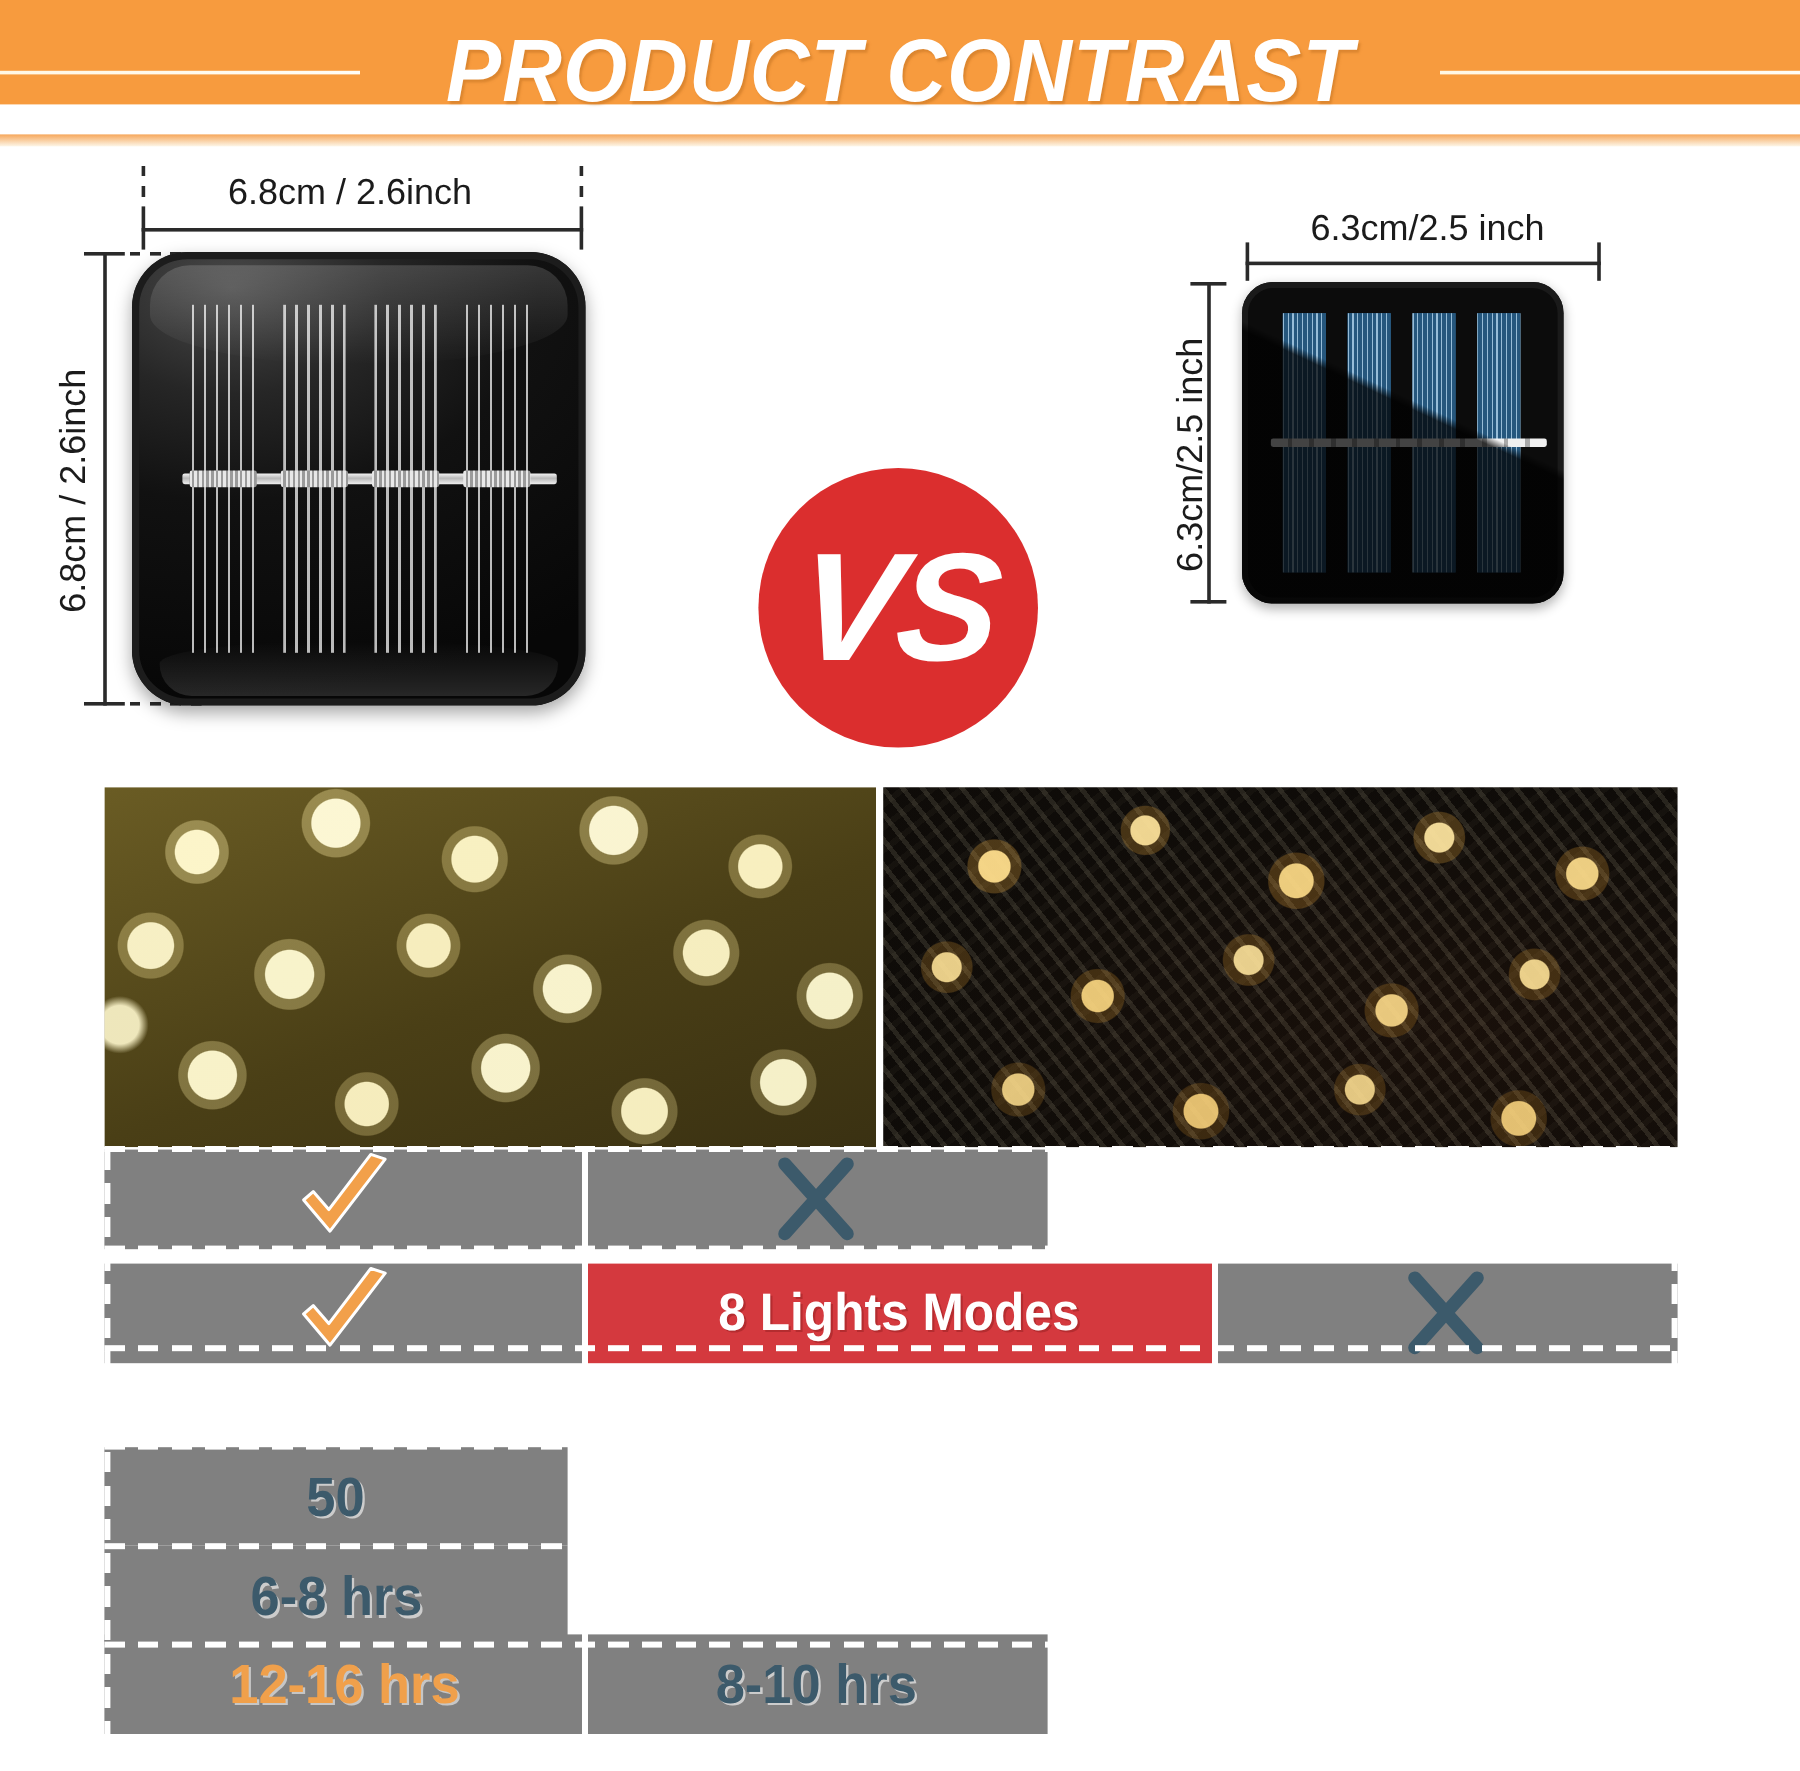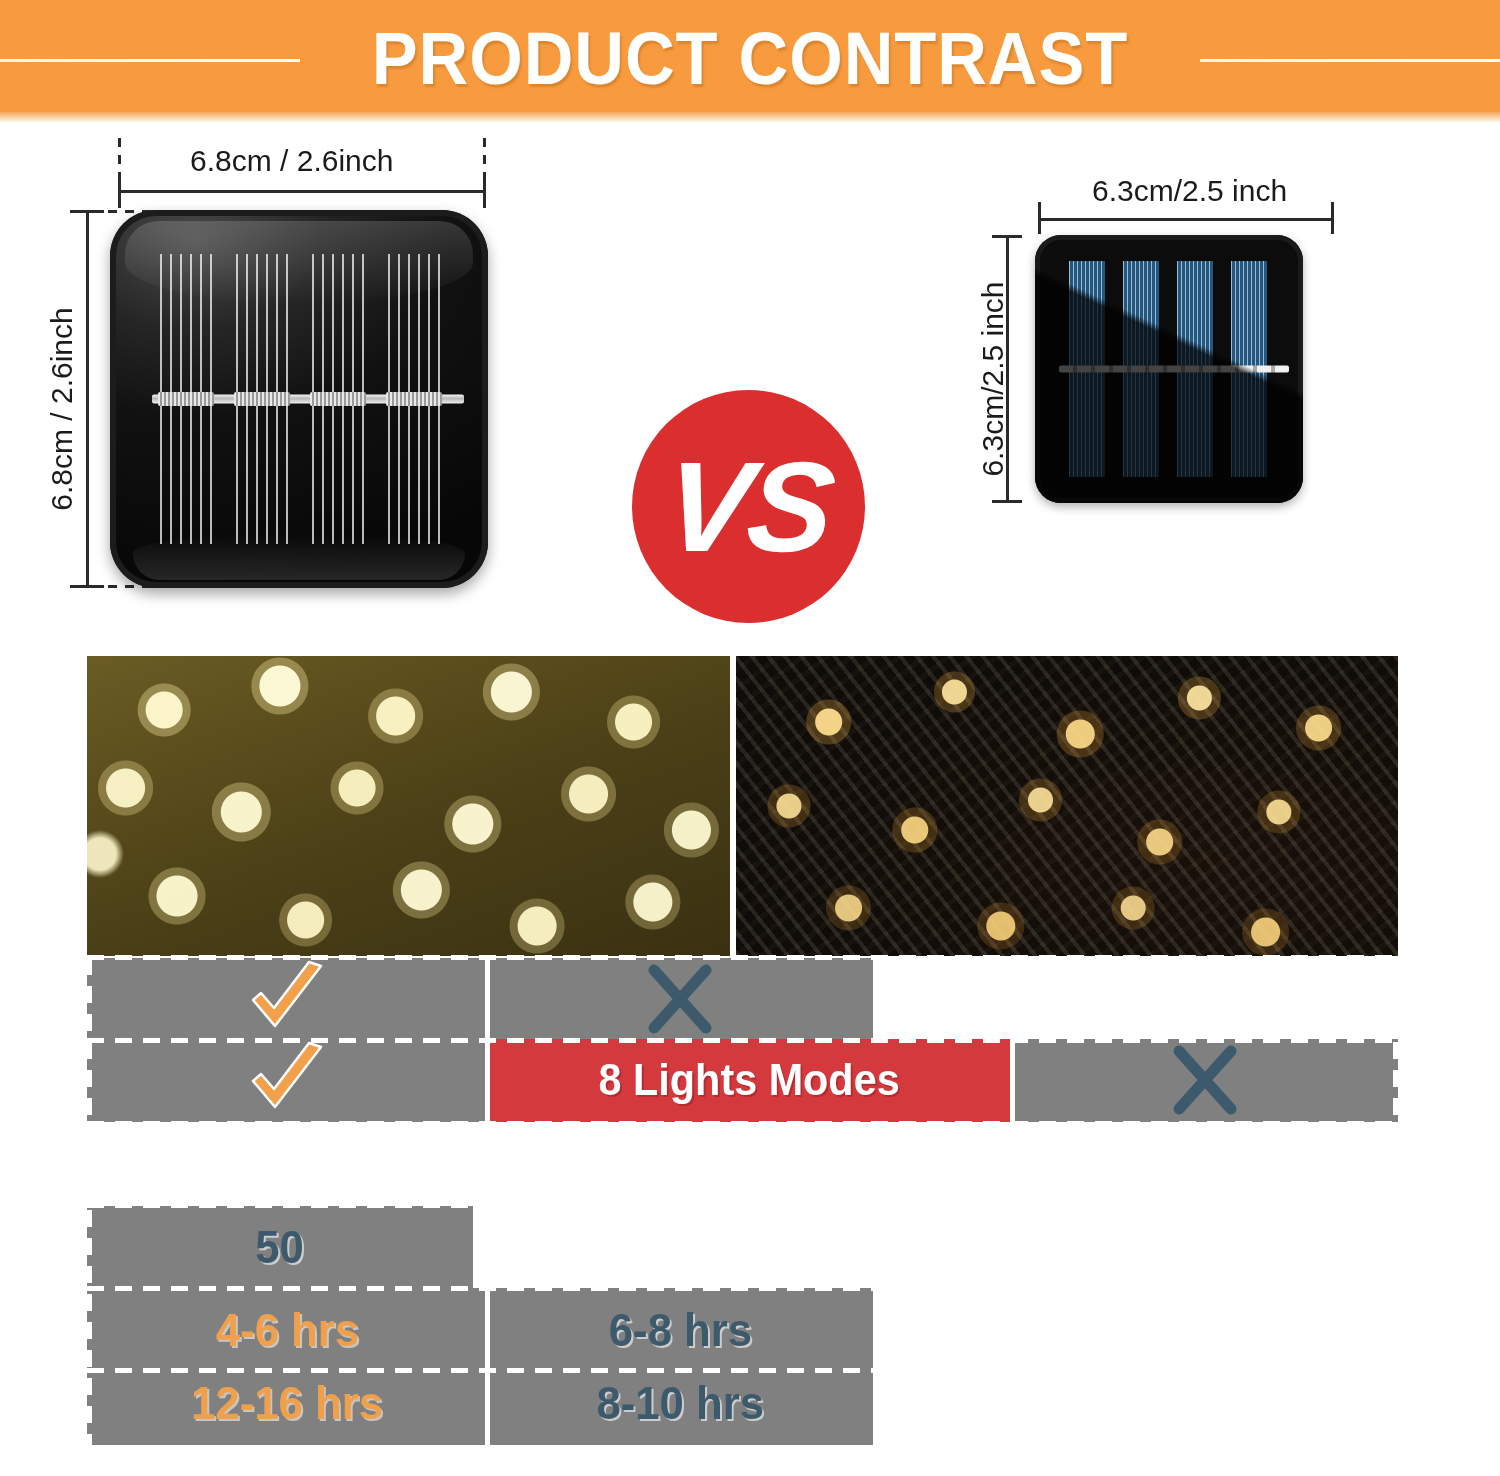--- a/index.html
+++ b/index.html
@@ -6,22 +6,23 @@
   html,body{
     width:1500px; height:1476px;
     background:#ffffff;
     font-family:"Liberation Sans", sans-serif;
     overflow:hidden;
   }
   .page{ position:relative; width:1500px; height:1476px; background:#fff; }
 
   
   .banner{
-    position:absolute; left:0; top:0; width:1500px; height:114px;
+    position:absolute; left:0; top:0; width:1500px; height:87px;
     background:#F79B3E;
+    font-style:italic;
   }
   .banner-underglow{
     position:absolute; left:0; top:112px; width:1500px; height:10px;
     background:linear-gradient(#F6A75B,#FDF6E8);
   }
   .banner-rule{
     position:absolute; top:59px; height:3px;
     background:linear-gradient(90deg,#FFF7E4,#FFFDF6);
   }
   .rule-left{ left:0; width:300px; }
@@ -352,21 +353,21 @@
           <path d="M12 40 L34 66 L80 6 L68 2 L33 48 L20 33 Z" fill="#F2A04A" stroke="#FFFFFF" stroke-width="2.5" stroke-linejoin="round"></path>
         </svg>
       </div>
       <div class="cell cell-right">
         <svg class="mark" viewBox="0 0 92 78">
           <path d="M20 10 L72 68 M72 10 L20 68" stroke="#3C5A6B" stroke-width="11" stroke-linecap="round" fill="none"></path>
         </svg>
       </div>
     </div>
 
-    <div class="row" style="top:81px;text-align:right;">
+    <div class="row" style="top:95px;text-align:right;">
       <div class="cell cell-left">
         <svg class="mark" viewBox="0 0 92 78">
           <path d="M12 40 L34 66 L80 6 L68 2 L33 48 L20 33 Z" fill="#F2A04A" stroke="#FFFFFF" stroke-width="2.5" stroke-linejoin="round"></path>
         </svg>
       </div>
       <div class="cell cell-mid">
         <span class="feature">8 Lights Modes</span>
       </div>
       <div class="cell cell-right">
         <svg class="mark" viewBox="0 0 92 78">
@@ -376,23 +377,20 @@
     </div>
 
 
     <div class="row" style="top:247.8px;">
       <div class="cell cell-right">
         <span class="val-others">50</span>
       </div>
     </div>
 
     <div class="row" style="top:330.4px;">
-      <div class="cell cell-left">
-        <span class="val-ours">4-6 hrs</span>
-      </div>
       <div class="cell cell-right">
         <span class="val-others">6-8 hrs</span>
       </div>
     </div>
 
     <div class="row" style="top:404px;">
       <div class="cell cell-left">
         <span class="val-ours">12-16 hrs</span>
       </div>
       <div class="cell cell-right">

